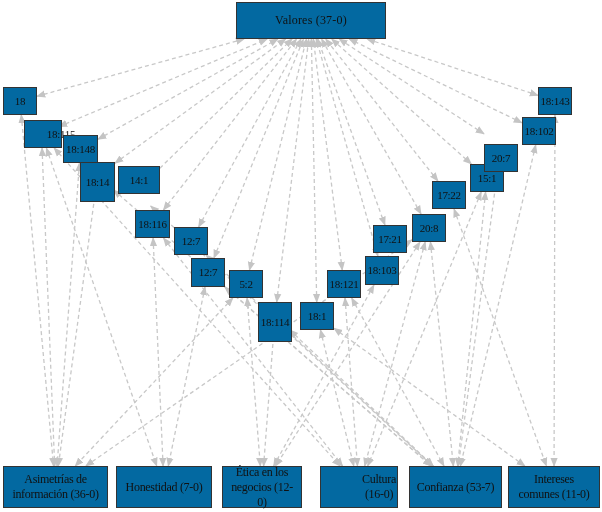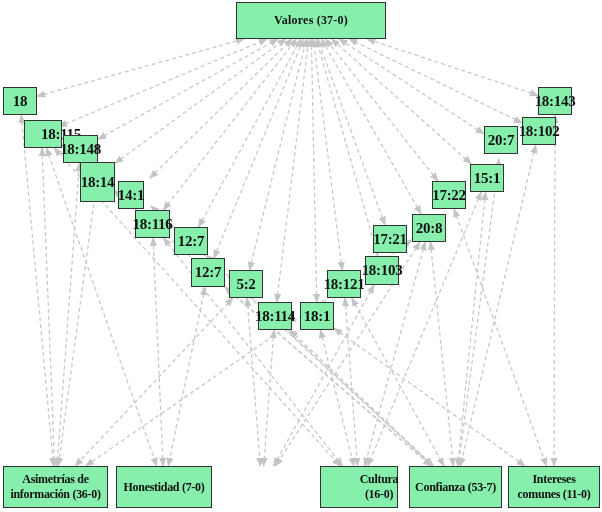--- a/index.html
+++ b/index.html
@@ -1,26 +1,26 @@
 <!DOCTYPE html>
 <html><head>
 <meta charset="utf-8">
 <style>
   html, body { margin: 0; padding: 0; background: #ffffff; }
   body { width: 602px; height: 512px; position: relative; overflow: hidden; font-family: "Liberation Serif", "DejaVu Serif", serif; }
   #diagram { position: absolute; left: 0; top: 0; width: 602px; height: 512px; }
   svg#edges { position: absolute; left: 0; top: 0; width: 602px; height: 512px; }
   .node {
     position: absolute; box-sizing: border-box; border: 1.5px solid #333;
-    background: #86efac; color: #111; display: flex; align-items: center; justify-content: center;
-    text-align: center; font-size: 11px; line-height: 13px; letter-spacing: -0.3px; font-weight: bold;
+    background: #0369a1; color: #111; display: flex; align-items: center; justify-content: center;
+    text-align: center; font-size: 11px; line-height: 13px; letter-spacing: -0.3px;
   }
   .node.root { font-size: 12px; letter-spacing: 0.2px; }
   .node.cat { font-size: 12px; line-height: 15px; padding: 0 4px; }
-  .node.code { font-size: 15px; }
+  .node.code { font-size: 11px; }
 </style>
 </head>
 <body>
 
 <div id="diagram">
   <svg id="edges" xmlns="http://www.w3.org/2000/svg">
     <defs>
       <marker id="arr" viewBox="0 0 10 10" refX="9" refY="5" markerWidth="7" markerHeight="7" orient="auto-start-reverse">
         <path d="M0,1 L10,5 L0,9 z" fill="#c4c4c4"></path>
       </marker>
@@ -90,36 +90,36 @@
     </div>
   <div class="node code" id="n-c18_115" style="left:24px;top:120px;width:35px;height:28px;padding-left:36px;">
       <span>18:115</span>
     </div>
   <div class="node code" id="n-c18_148" style="left:63px;top:135px;width:35px;height:28px;">
       <span>18:148</span>
     </div>
   <div class="node code" id="n-c18_14" style="left:80px;top:162px;width:35px;height:40px;">
       <span>18:14</span>
     </div>
-  <div class="node code" id="n-c14_1" style="left:118px;top:181px;width:26px;height:28px;">
+  <div class="node code" id="n-c14_1" style="left:118px;top:166px;width:42px;height:28px;">
       <span>14:1</span>
     </div>
   <div class="node code" id="n-c18_116" style="left:135px;top:210px;width:35px;height:28px;">
       <span>18:116</span>
     </div>
   <div class="node code" id="n-c12_7a" style="left:174px;top:227px;width:34px;height:28px;">
       <span>12:7</span>
     </div>
   <div class="node code" id="n-c12_7b" style="left:191px;top:258px;width:34px;height:29px;">
       <span>12:7</span>
     </div>
   <div class="node code" id="n-c5_2" style="left:229px;top:270px;width:34px;height:28px;">
       <span>5:2</span>
     </div>
-  <div class="node code" id="n-c18_114" style="left:258px;top:302px;width:34px;height:28px;justify-content:center;">
+  <div class="node code" id="n-c18_114" style="left:258px;top:302px;width:34px;height:40px;justify-content:center;">
       <span>18:114</span>
     </div>
   <div class="node code" id="n-c18_1" style="left:300px;top:302px;width:34px;height:28px;">
       <span>18:1</span>
     </div>
   <div class="node code" id="n-c18_121" style="left:327px;top:270px;width:34px;height:28px;">
       <span>18:121</span>
     </div>
   <div class="node code" id="n-c18_103" style="left:365px;top:256px;width:34px;height:29px;">
       <span>18:103</span>
@@ -129,36 +129,39 @@
     </div>
   <div class="node code" id="n-c20_8" style="left:412px;top:214px;width:34px;height:28px;">
       <span>20:8</span>
     </div>
   <div class="node code" id="n-c17_22" style="left:432px;top:181px;width:34px;height:28px;">
       <span>17:22</span>
     </div>
   <div class="node code" id="n-c15_1" style="left:470px;top:164px;width:34px;height:28px;">
       <span>15:1</span>
     </div>
-  <div class="node code" id="n-c20_7" style="left:484px;top:126px;width:34px;height:28px;">
+  <div class="node code" id="n-c20_7" style="left:484px;top:144px;width:34px;height:28px;">
       <span>20:7</span>
     </div>
   <div class="node code" id="n-c18_102" style="left:522px;top:117px;width:34px;height:28px;">
       <span>18:102</span>
     </div>
   <div class="node code" id="n-c18_143" style="left:538px;top:87px;width:34px;height:28px;">
       <span>18:143</span>
     </div>
 
   <div class="node cat" id="n-asimetrias" style="left:3px;top:466px;width:105px;height:42px;">
       <span>Asimetrías de información (36-0)</span>
     </div>
   <div class="node cat" id="n-honestidad" style="left:116px;top:466px;width:96px;height:42px;text-align:center;">
       <span>Honestidad (7-0)</span>
     </div>
+  <div class="node cat" id="n-etica" style="left:222px;top:466px;width:80px;height:42px;">
+      <span>Ética en los negocios (12-0)</span>
+    </div>
   <div class="node cat" id="n-cultura" style="left:320px;top:466px;width:78px;height:42px;padding-left:44px;">
       <span>Cultura (16-0)</span>
     </div>
   <div class="node cat" id="n-confianza" style="left:409px;top:466px;width:93px;height:42px;">
       <span>Confianza (53-7)</span>
     </div>
   <div class="node cat" id="n-intereses" style="left:508px;top:466px;width:92px;height:42px;">
       <span>Intereses comunes (11-0)</span>
     </div>
 </div>

